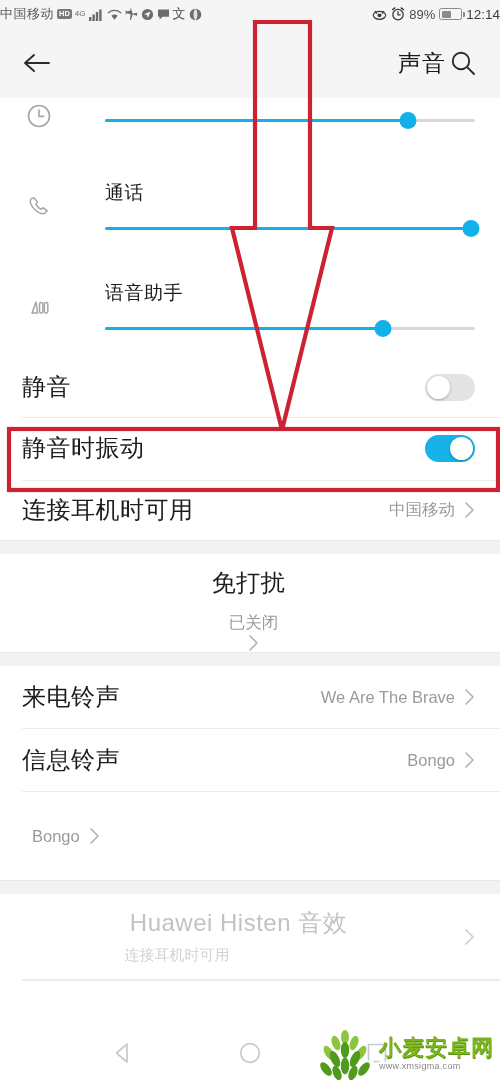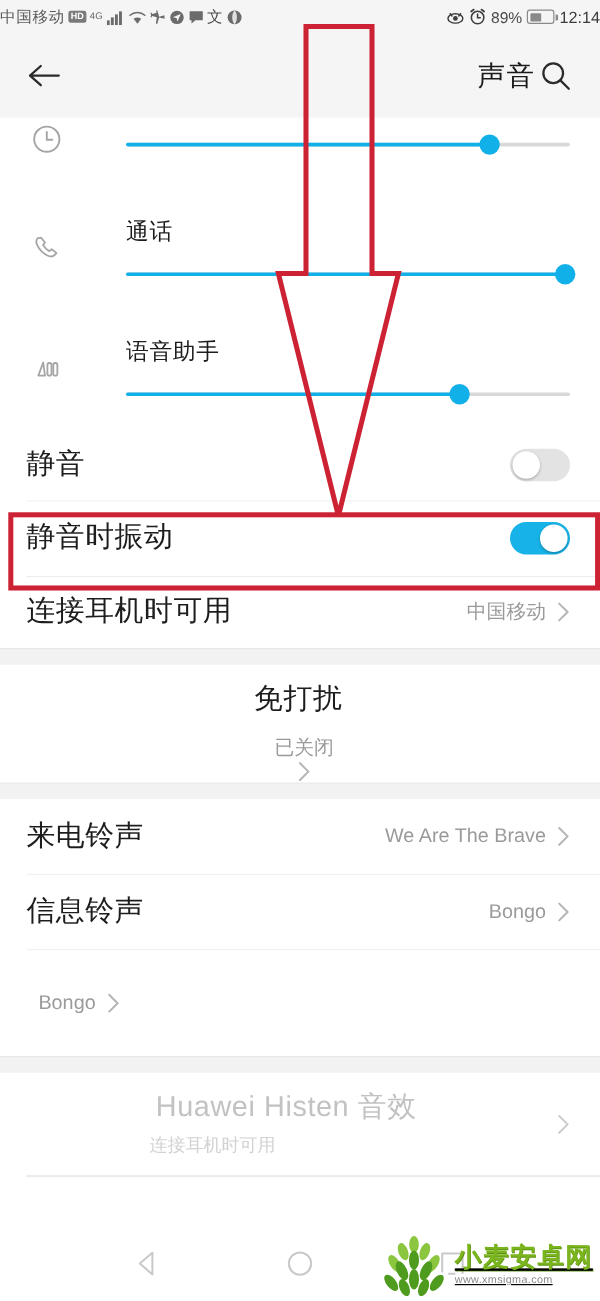--- a/index.html
+++ b/index.html
@@ -129,21 +129,21 @@
 
   
   .anno{ position:absolute; left:0; top:0; width:500px; height:1084px;
          pointer-events:none; z-index:50; }
 
   
   .watermark{
     position:absolute; right:6px; bottom:4px;
     display:flex; align-items:center; gap:5px; z-index:60;
   }
-  .wm-text{ display:flex; flex-direction:column; line-height:1;text-decoration:underline; }
+  .wm-text{ display:flex; flex-direction:column; line-height:1; }
   .wm-main{
     font-size:22px; font-weight:bold; color:#7ab51d;
     letter-spacing:1px;
     text-shadow:0.5px 0.5px 0 #5e9113;
   }
   .wm-sub{ font-size:9px; color:#8a8a8a; letter-spacing:.3px; margin-top:3px; }
 </style>
 </head>
 <body>
 

